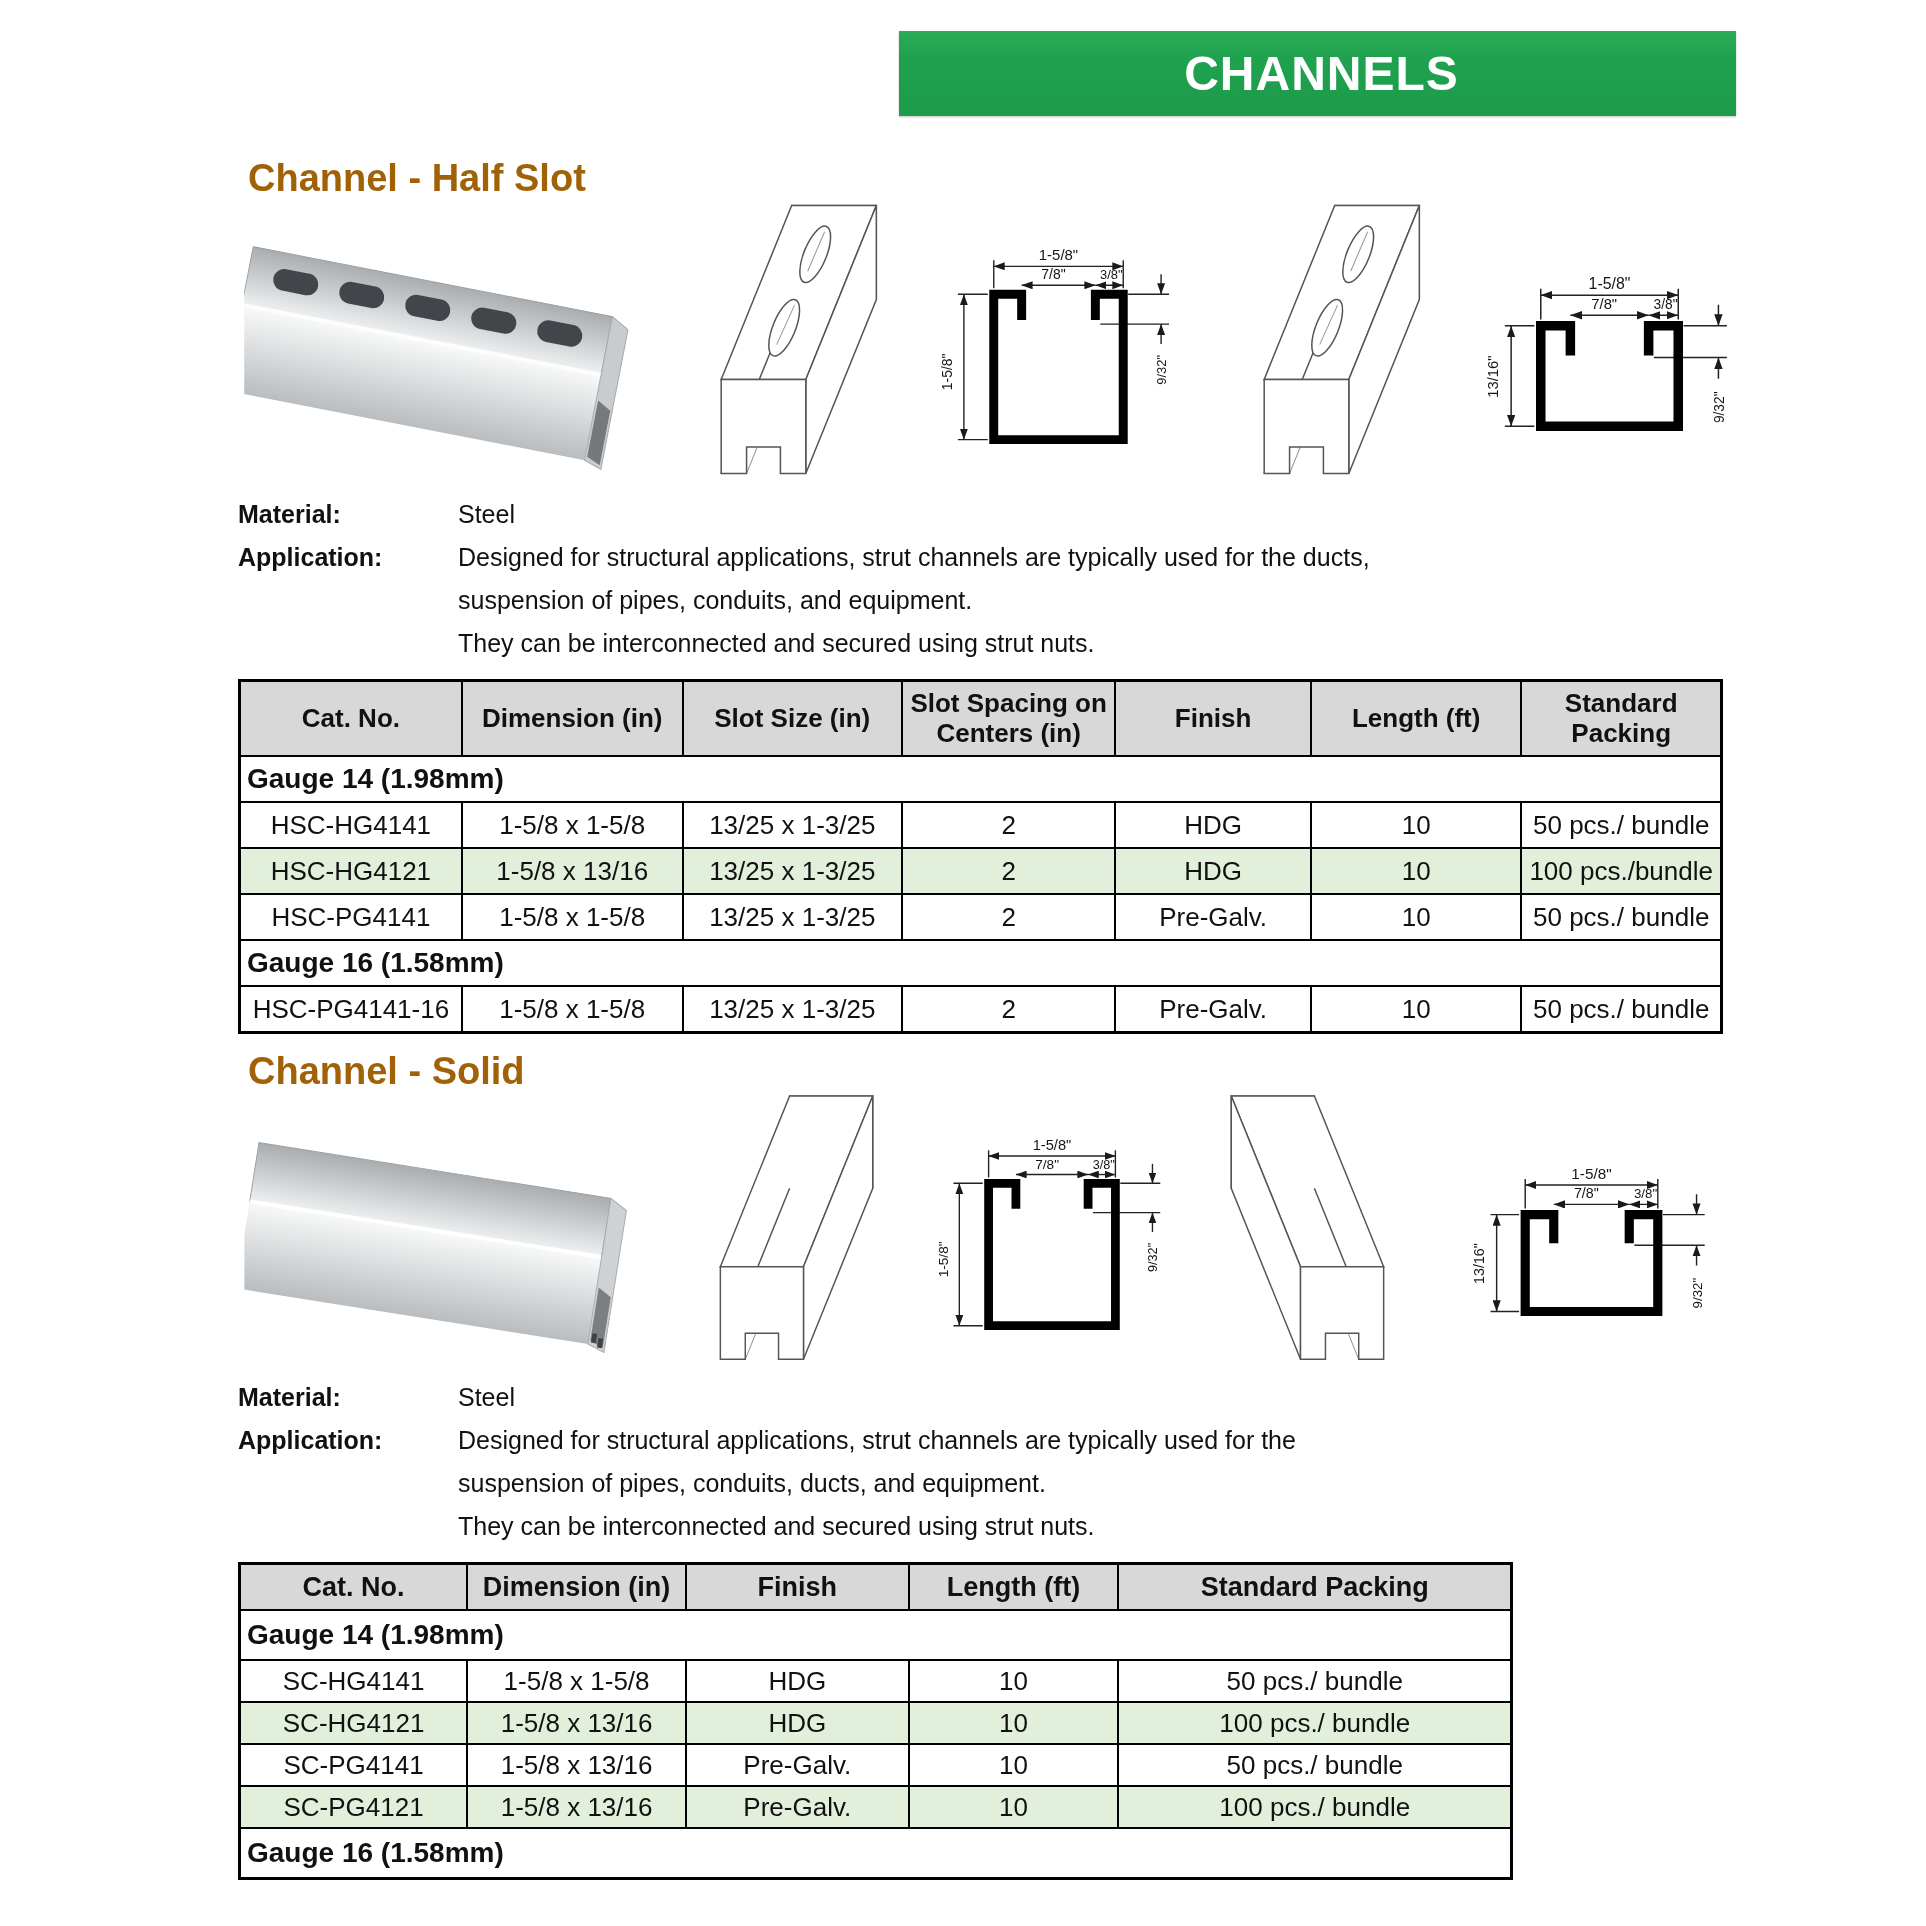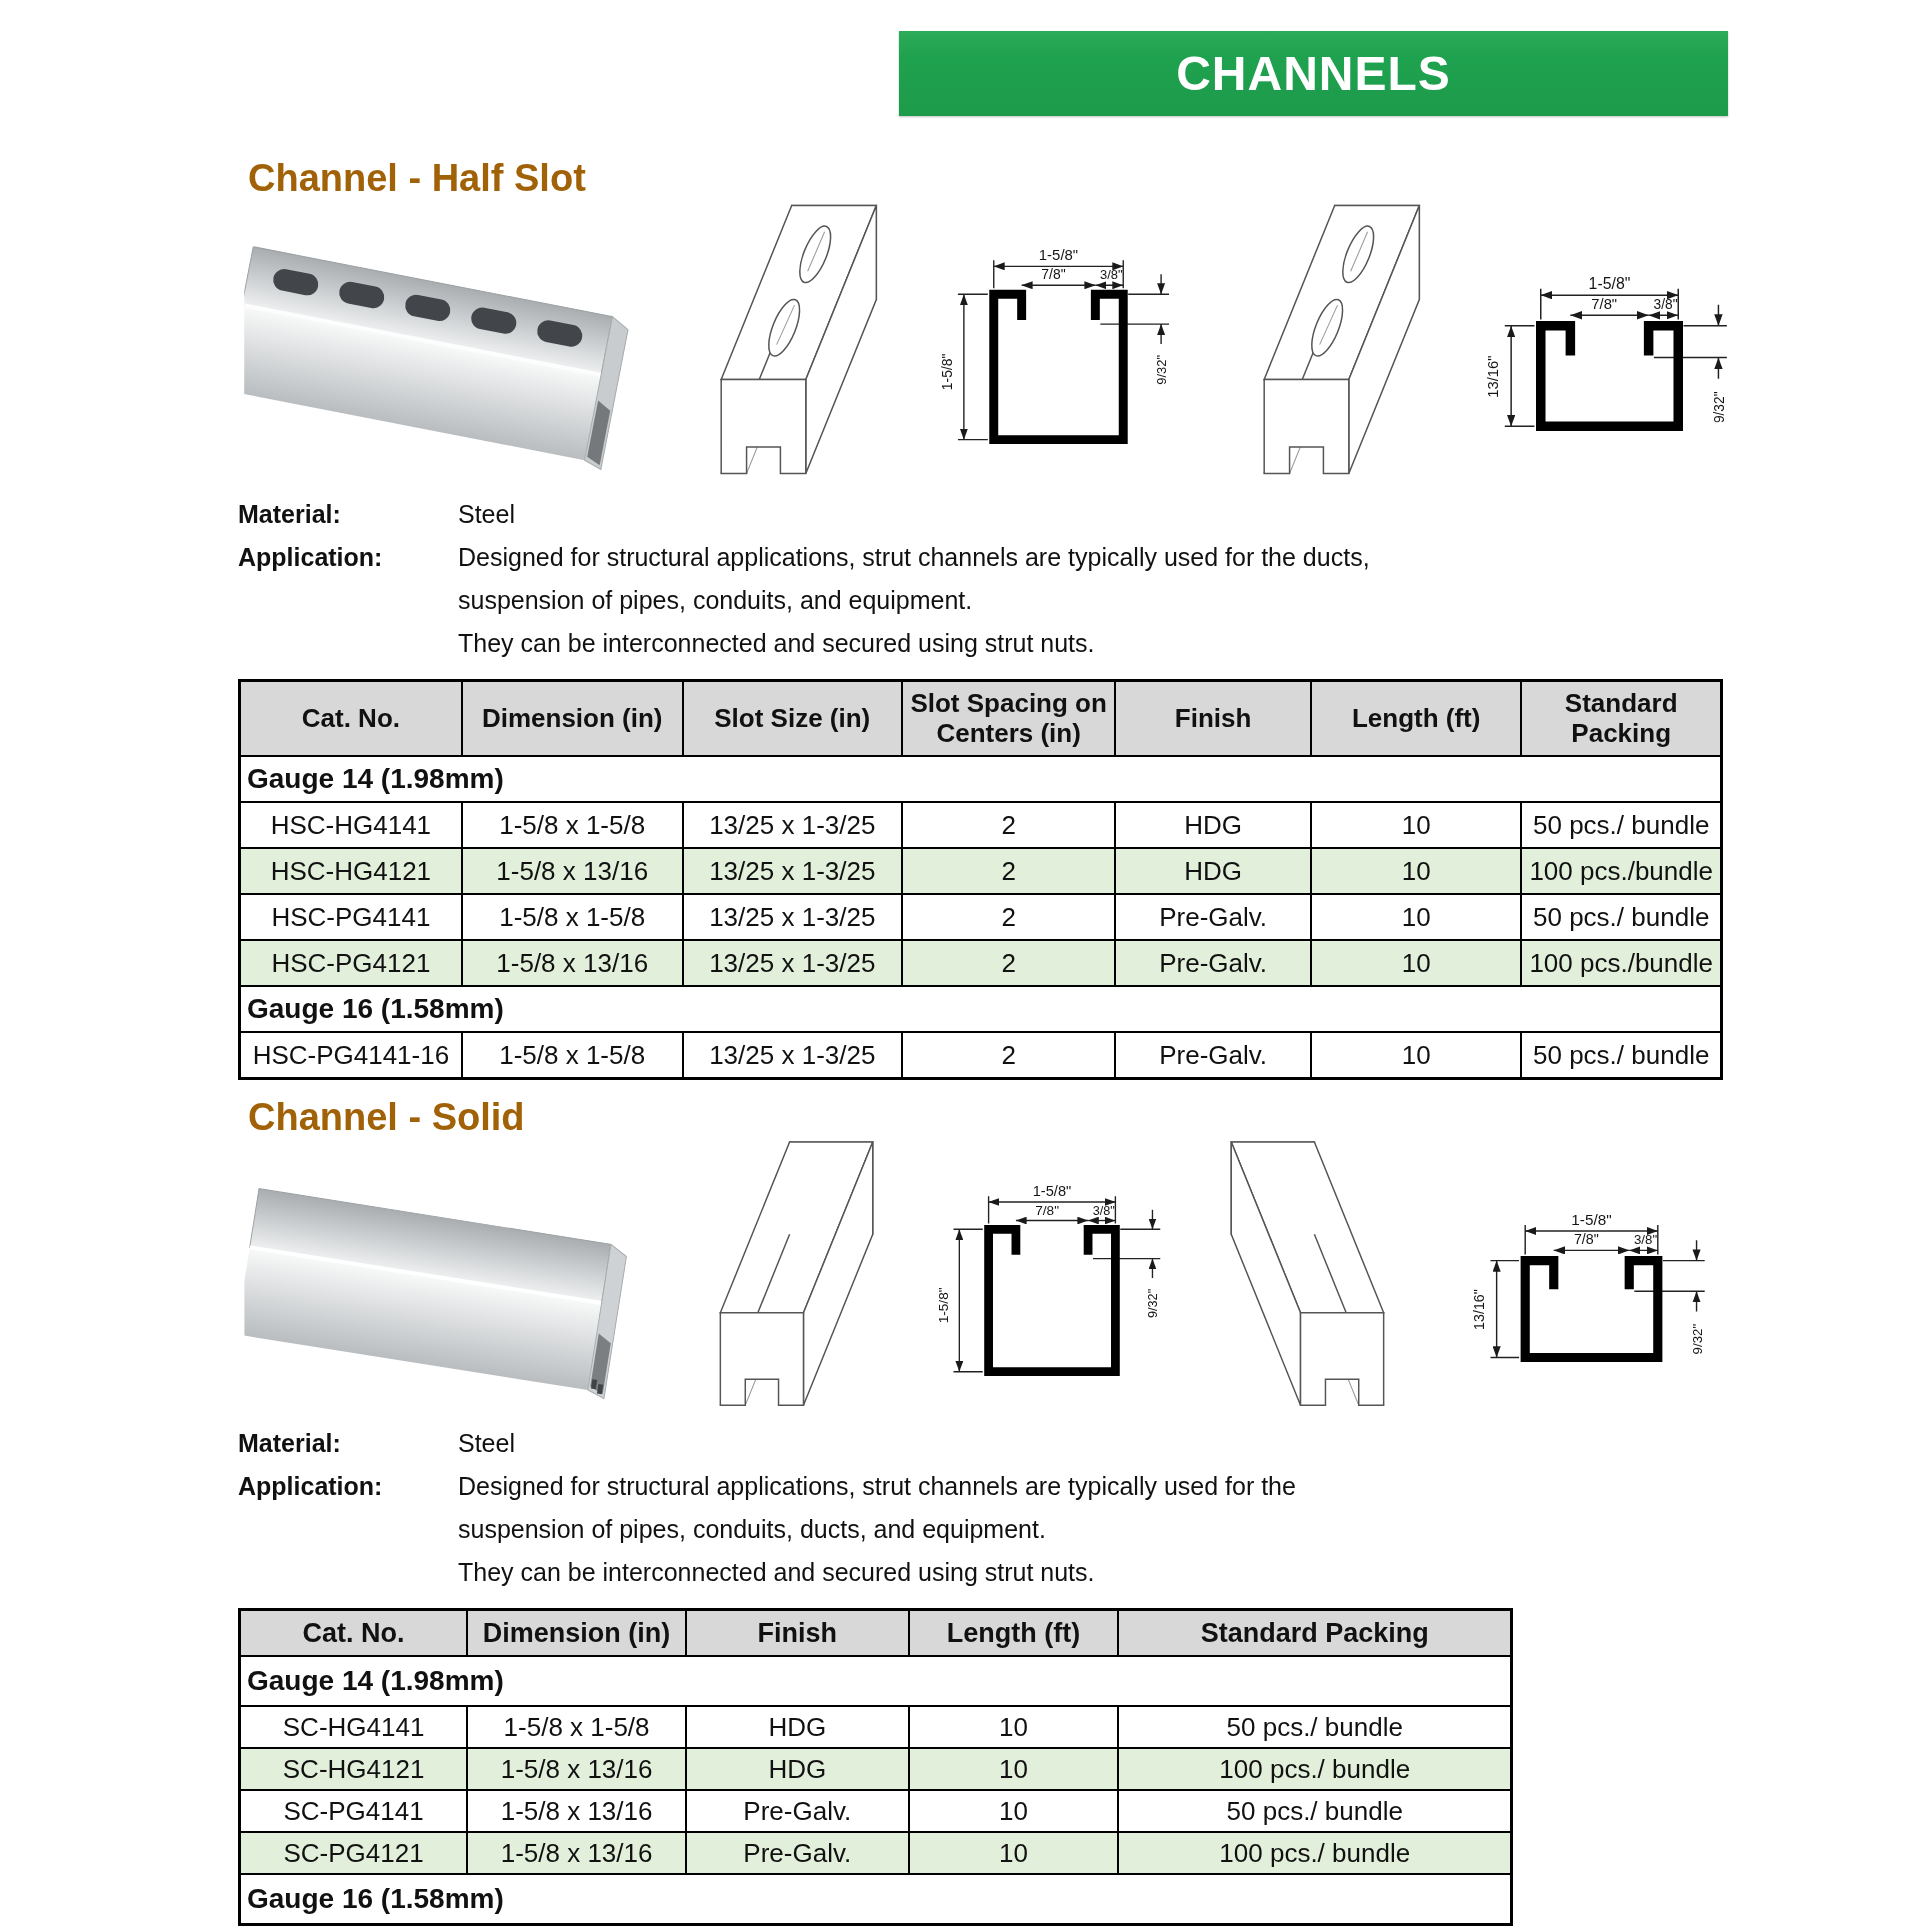--- a/index.html
+++ b/index.html
@@ -9,21 +9,21 @@
     font-family:"Liberation Sans","DejaVu Sans",sans-serif;color:#111;
     padding:24px 0 0 238px;
   }
   
   .masthead{position:relative;height:111px;}
   .logo{display:inline-block;margin-left:12px;font-size:85px;font-weight:900;
     letter-spacing:-3px;color:var(--green,#1FA24F);line-height:1;}
   .logo sup{font-size:24px;letter-spacing:0;vertical-align:42px;font-weight:700;}
   .banner{position:absolute;left:661px;top:7px;width:829px;height:85px;
     background:linear-gradient(180deg,#2cab58 0%,var(--green,#1FA24F) 30%,#1d9b4a 100%);
-    display:flex;align-items:center;justify-content:center;box-shadow:0 1px 2px rgba(0,0,0,.25);}
+    display:flex;align-items:center;justify-content:center;box-shadow:0 1px 2px rgba(0,0,0,.25);padding-left:8px;}
   .banner span{color:#fff;font-weight:700;font-size:48px;letter-spacing:1px;}
   
   h2.sec-title{font-size:38px;font-weight:700;margin:22px 0 4px 10px;color:#a16207;}
   .figs{display:flex;align-items:center;gap:34px;height:285px;margin:2px 0 4px 6px;}
   .figs svg{flex:none;}
   .spec-line{display:flex;font-size:25px;line-height:43px;}
   .spec-label{width:220px;font-weight:700;flex:none;}
   .app-lines div{white-space:nowrap;}
   
   table.spec-table{border-collapse:collapse;margin:14px 0 0 0;table-layout:fixed;
@@ -246,29 +246,20 @@
         </tr>
         <tr>
           <td>HSC-PG4141</td>
           <td>1-5/8 x 1-5/8</td>
           <td>13/25 x 1-3/25</td>
           <td>2</td>
           <td>Pre-Galv.</td>
           <td>10</td>
           <td>50 pcs./ bundle</td>
         </tr>
-        <tr class="alt">
-          <td>HSC-PG4121</td>
-          <td>1-5/8 x 13/16</td>
-          <td>13/25 x 1-3/25</td>
-          <td>2</td>
-          <td>Pre-Galv.</td>
-          <td>10</td>
-          <td>100 pcs./bundle</td>
-        </tr>
         <tr class="group-row">
           <td colspan="7">Gauge 16 (1.58mm)</td>
         </tr>
         <tr>
           <td>HSC-PG4141-16</td>
           <td>1-5/8 x 1-5/8</td>
           <td>13/25 x 1-3/25</td>
           <td>2</td>
           <td>Pre-Galv.</td>
           <td>10</td>

